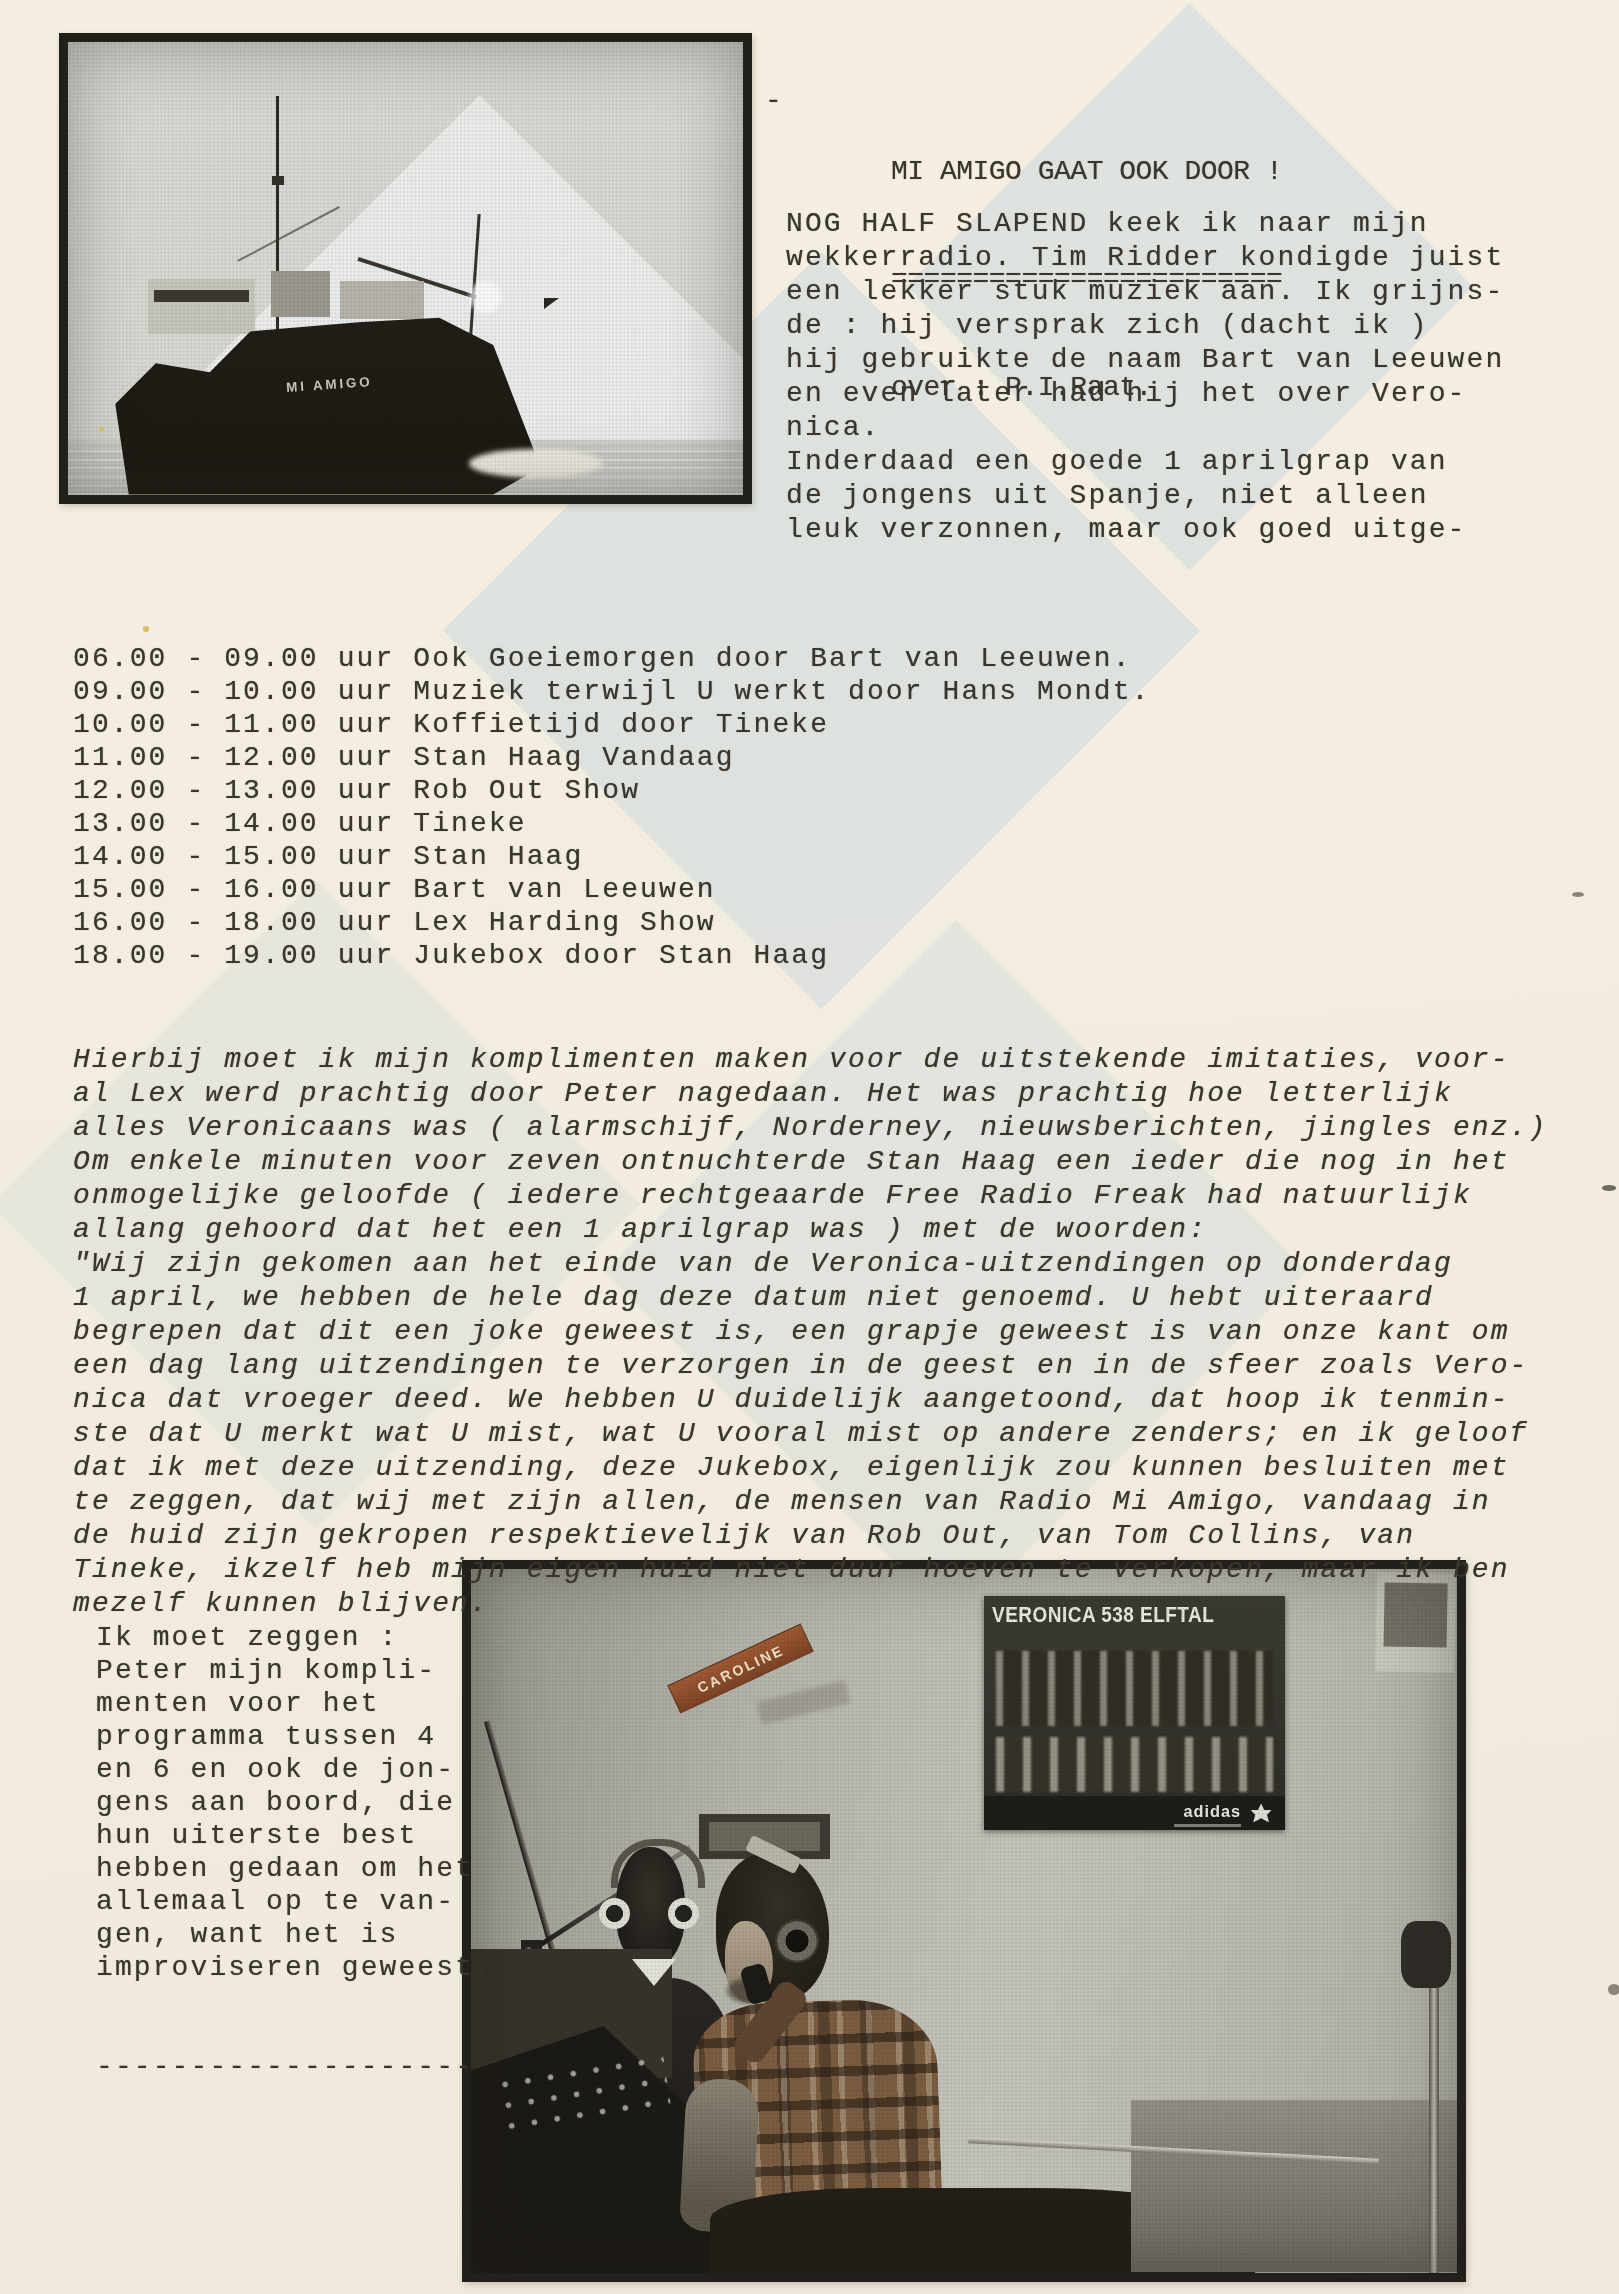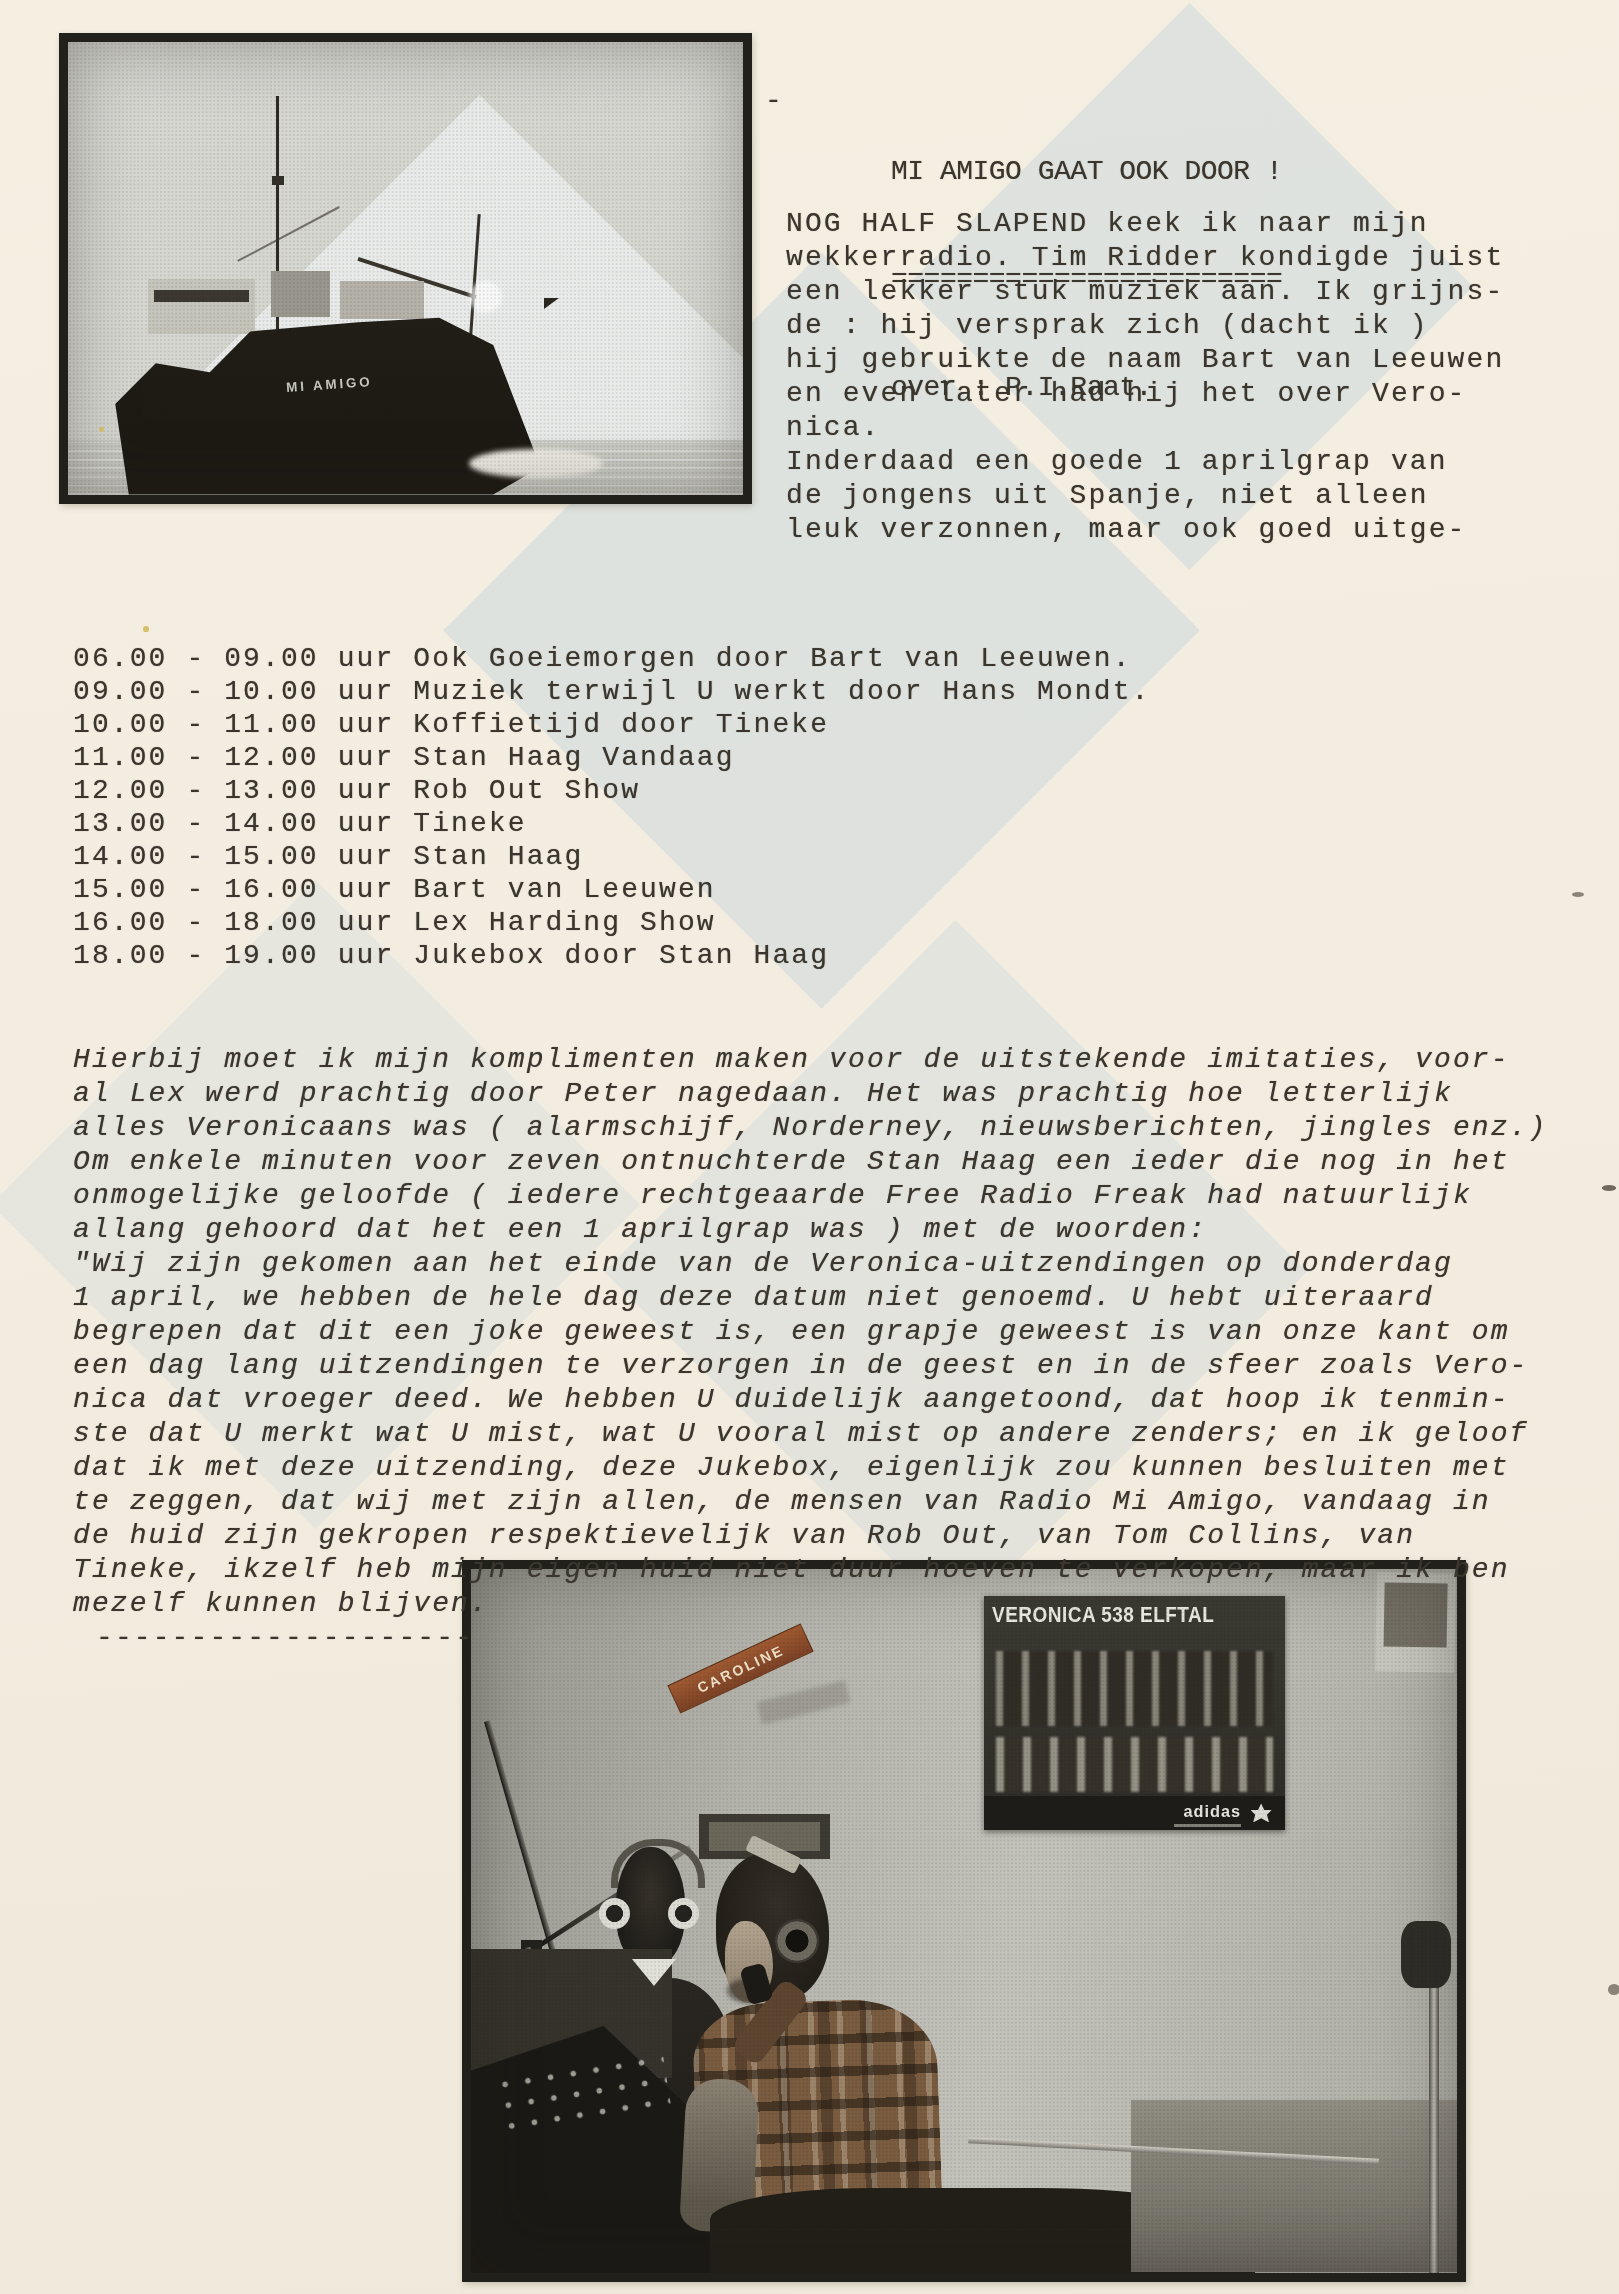--- a/index.html
+++ b/index.html
@@ -115,20 +115,31 @@
 een dag lang uitzendingen te verzorgen in de geest en in de sfeer zoals Vero-
 nica dat vroeger deed. We hebben U duidelijk aangetoond, dat hoop ik tenmin-
 ste dat U merkt wat U mist, wat U vooral mist op andere zenders; en ik geloof
 dat ik met deze uitzending, deze Jukebox, eigenlijk zou kunnen besluiten met
 te zeggen, dat wij met zijn allen, de mensen van Radio Mi Amigo, vandaag in
 de huid zijn gekropen respektievelijk van Rob Out, van Tom Collins, van
 Tineke, ikzelf heb mijn eigen huid niet duur hoeven te verkopen, maar ik ben
 mezelf kunnen blijven.</div>
 
   <div class="tw lh35" style="left:96px;top:1555px;">
+    <div>Ik moet zeggen :
+Peter mijn kompli-
+menten voor het
+programma tussen 4
+en 6 en ook de jon-
+gens aan boord, die
+hun uiterste best
+hebben gedaan om het
+allemaal op te van-
+gen, want het is
+improviseren geweest.</div>
     <div>--------------------</div>
     
     
   </div>
 
   <div class="photo" style="left:462px;top:1560px;width:986px;height:704px;">
     <div class="abs" style="inset:0;background:linear-gradient(100deg,#96968e 0%,#b4b4ac 28%,#c3c3bb 55%,#aeaea5 100%);"></div>
 
     <div class="abs" style="left:513px;top:27px;width:301px;height:234px;background:linear-gradient(180deg,#3c3b34 0%,#2c2b25 100%);box-shadow:0 1.9px 5.7px rgba(20,18,14,0.5);">
       <div class="abs sans" style="left:7.6px;top:5.7px;font-size:20px;font-weight:bold;color:#eeeee6;letter-spacing:0.5px;transform:scale(0.95,1.1);transform-origin:left top;white-space:nowrap;">VERONICA 538 ELFTAL</div>

